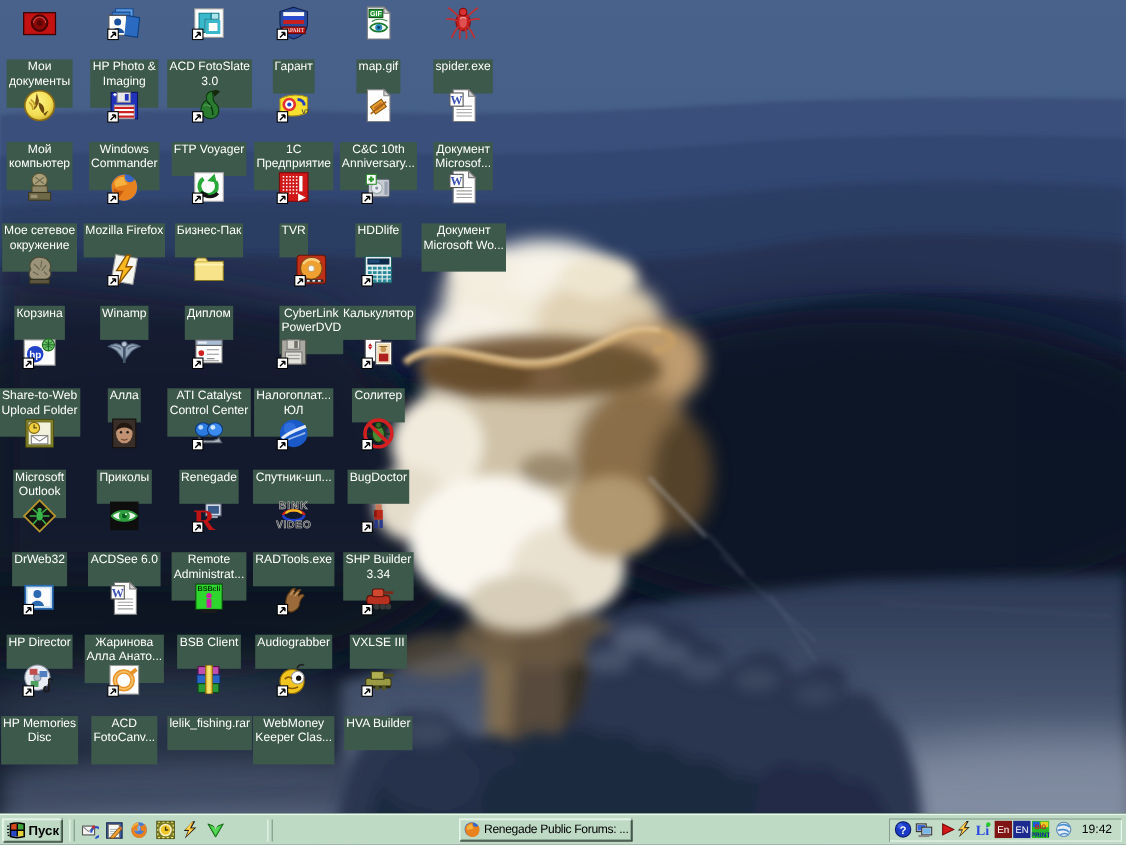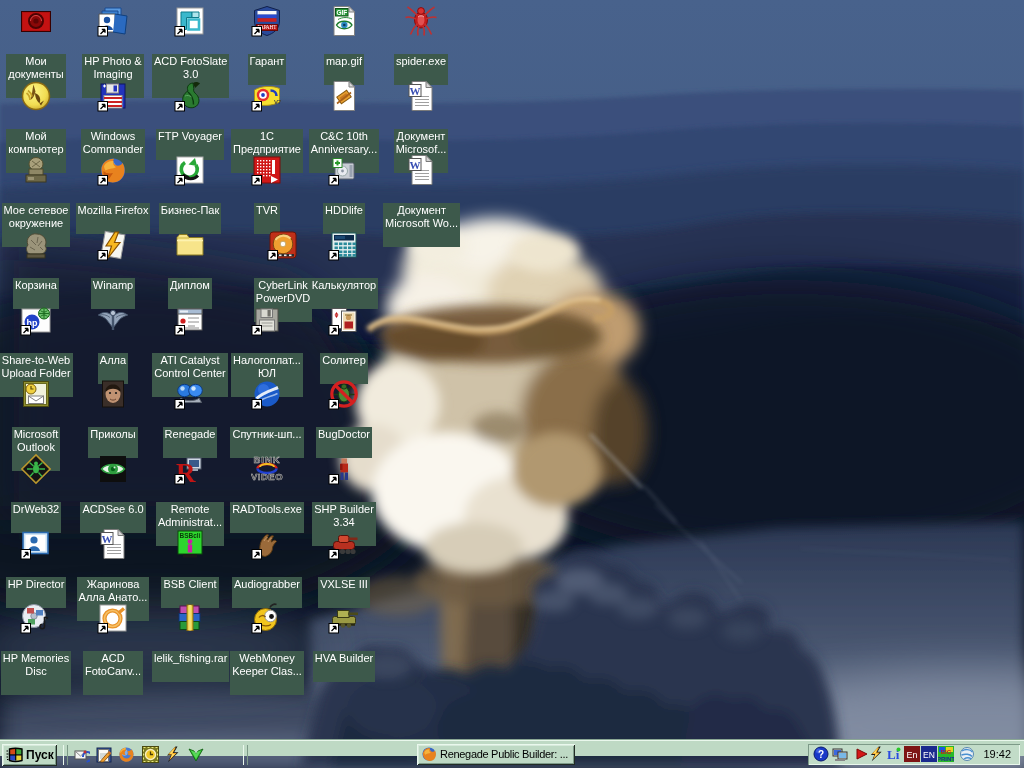--- a/index.html
+++ b/index.html
@@ -3,21 +3,21 @@
 <meta charset="utf-8">
 <style>
 html,body{margin:0;padding:0;width:1024px;height:768px;overflow:hidden;background:#1a2438;}
 body{font-family:"Liberation Sans",sans-serif;position:relative;}
 #wall{position:absolute;left:0;top:0;}
 .ic{position:absolute;width:76px;text-align:center;}
 .ic svg.m{display:block;margin:0 auto;}
 .lb{display:inline-block;background:#3d594b;color:#fff;font-size:11px;line-height:13px;padding:1px 2px 17px 2px;margin-top:17px;white-space:nowrap;}
 #tb{position:absolute;left:0;top:740px;width:1024px;height:28px;background:#bdd8c3;border-top:1px solid #e9f7ec;box-shadow:0 -1px 0 #8aa794;}
 
-#tb{position:absolute;left:0;top:740px;width:1024px;height:16px;background:#bed9c4;border-top:1px solid #e9f7ec;box-sizing:border-box;}
+#tb{position:absolute;left:0;top:740px;width:1024px;height:28px;background:#bed9c4;border-top:1px solid #e9f7ec;box-sizing:border-box;}
 .raised{position:absolute;background:#bed9c4;box-shadow:inset 1px 1px 0 #eaf8ed, inset -1px -1px 0 #222c25, inset 2px 2px 0 #d6eadb, inset -2px -2px 0 #7d9a88;}
 .sunken{position:absolute;background:#c2dcc8;box-shadow:inset 1px 1px 0 #7d9a88, inset -1px -1px 0 #eaf8ed;}
 .grip{position:absolute;width:3px;height:20px;top:4px;border-left:1px solid #eaf8ed;border-right:1px solid #7d9a88;}
 .ql{position:absolute;top:6px;width:16px;height:16px;}
 .tbtn{font-size:11px;color:#000;}
 .tbtn svg{position:absolute;left:4px;top:2px;}
 .tbtn .tx{position:absolute;left:23px;top:4px;white-space:nowrap;overflow:hidden;width:132px;letter-spacing:-0.3px;}
 .tray-ic{position:absolute;top:2px;width:16px;height:16px;}
 </style>
 </head>
@@ -729,21 +729,21 @@
         <path d="M4,3.5 L8,5 L9,7 L10,5 L14,3.5 L9,12 Z" fill="#58d858"></path>
       </svg></div>
 <div class="grip" style="left:243px;"></div>
 <div class="raised tbtn" style="left:417px;top:3px;width:158px;height:21px;">
       <svg width="16" height="16" viewBox="0 0 17 17">
         <circle cx="8.5" cy="8.5" r="7" fill="#3a66c4"></circle>
         <circle cx="7" cy="7" r="3.5" fill="#7ab0f0" opacity="0.8"></circle>
         <path d="M2,7.5 C3,4 6,2 9.5,2.2 C9,3.5 9.5,5 11,5.8 C12.5,6.6 14,6 15,4.8 C16,7 16.3,10 15,12.5 C13.5,15.5 10,16.5 7,15.5 C4,14.5 1.8,11.5 2,7.5 Z" fill="#e8821e"></path>
         <path d="M3.5,6.5 C4.5,4.5 7,3.2 9,3.5 C8.5,5 9,6.5 10.5,7.3 C8.8,8.3 6,8 4.5,9.2 C3.8,8.3 3.5,7.4 3.5,6.5 Z" fill="#f6b23c"></path>
       </svg>
-      <span class="tx">Renegade Public Builder: ...</span>
+      <span class="tx">Renegade Public Forums: ...</span>
     </div>
 <div class="sunken" style="left:808px;top:3px;width:212px;height:21px;">
 <div class="tray-ic" style="left:5px;"><svg width="16" height="16" viewBox="0 0 16 16">
           <circle cx="8" cy="8" r="7" fill="#1a3ac8" stroke="#0a1a6a"></circle>
           <circle cx="5.5" cy="5" r="2.5" fill="#4a6ae8" opacity="0.7"></circle>
           <text x="8" y="12" font-size="10" font-weight="bold" fill="#fff" text-anchor="middle">?</text>
         </svg></div>
 <div class="tray-ic" style="left:24px;"><svg width="16" height="16" viewBox="0 0 16 16">
           <rect x="1" y="3" width="9" height="7" fill="#d8d8d0" stroke="#333"></rect>
           <rect x="2" y="4" width="7" height="5" fill="#3a6ae0"></rect>

